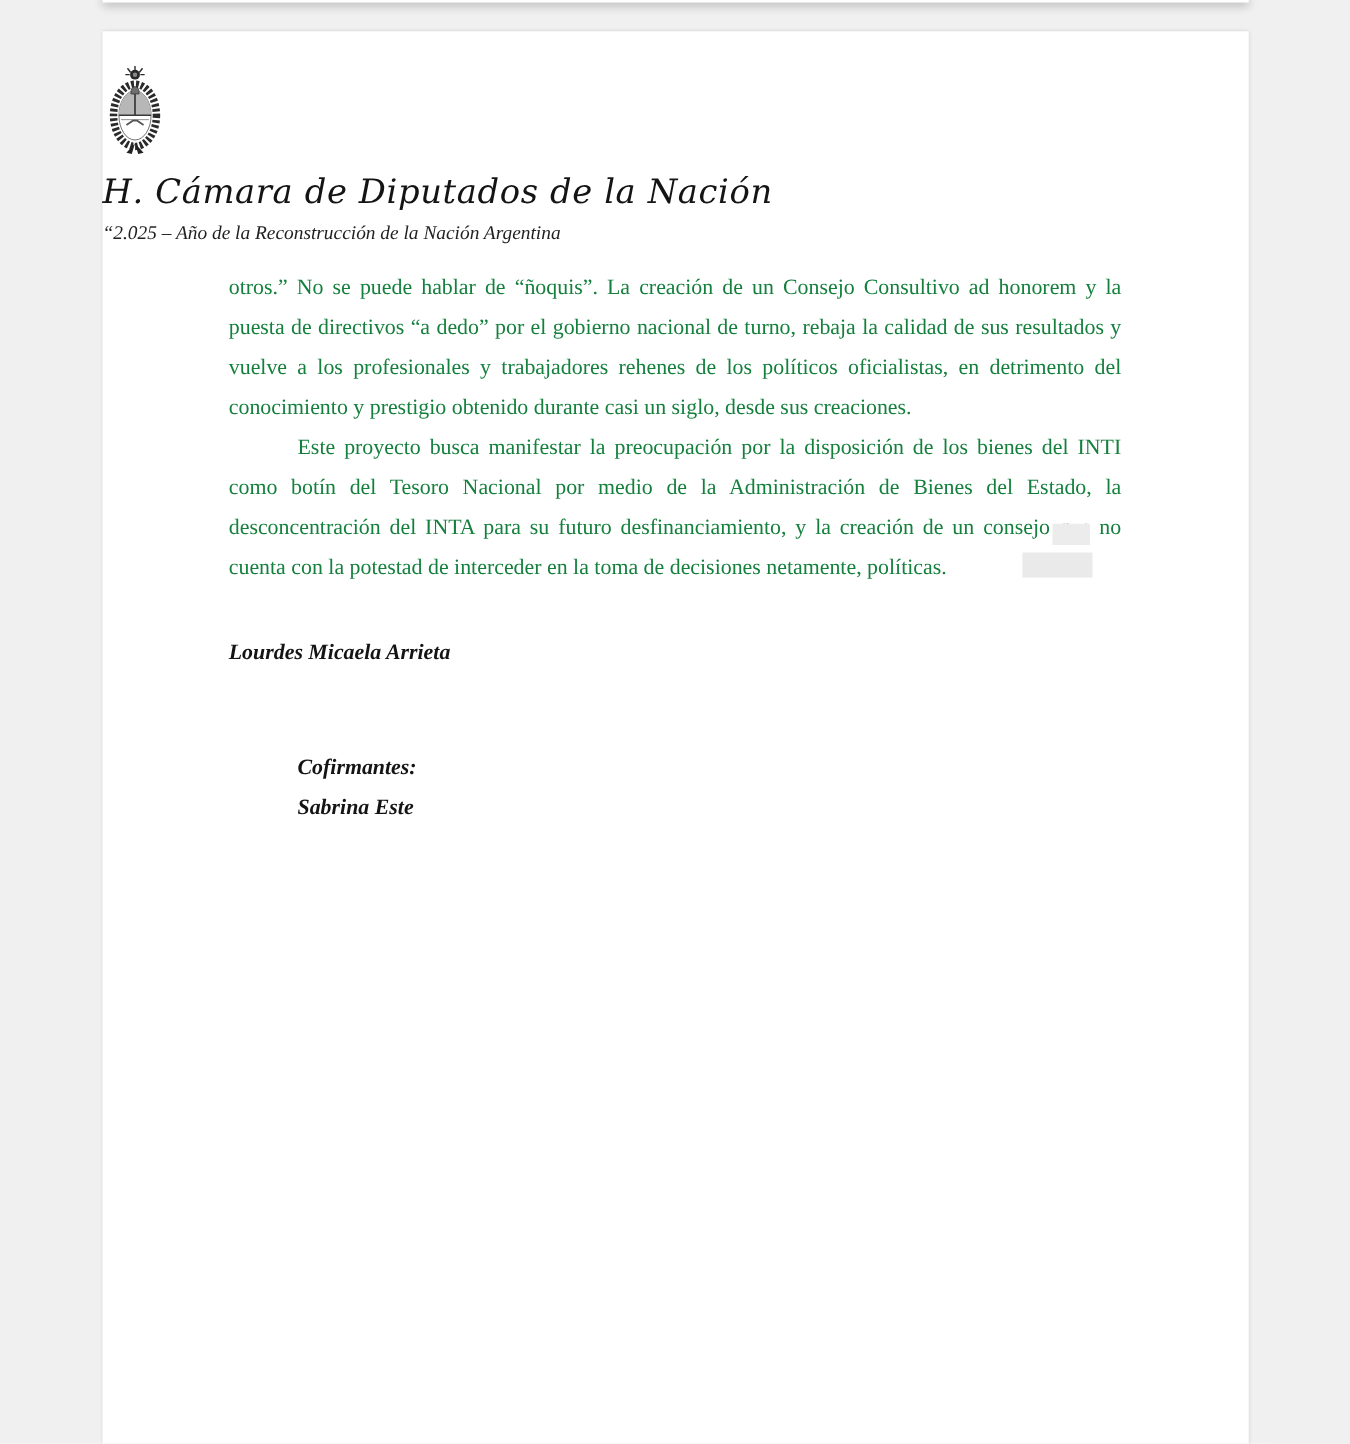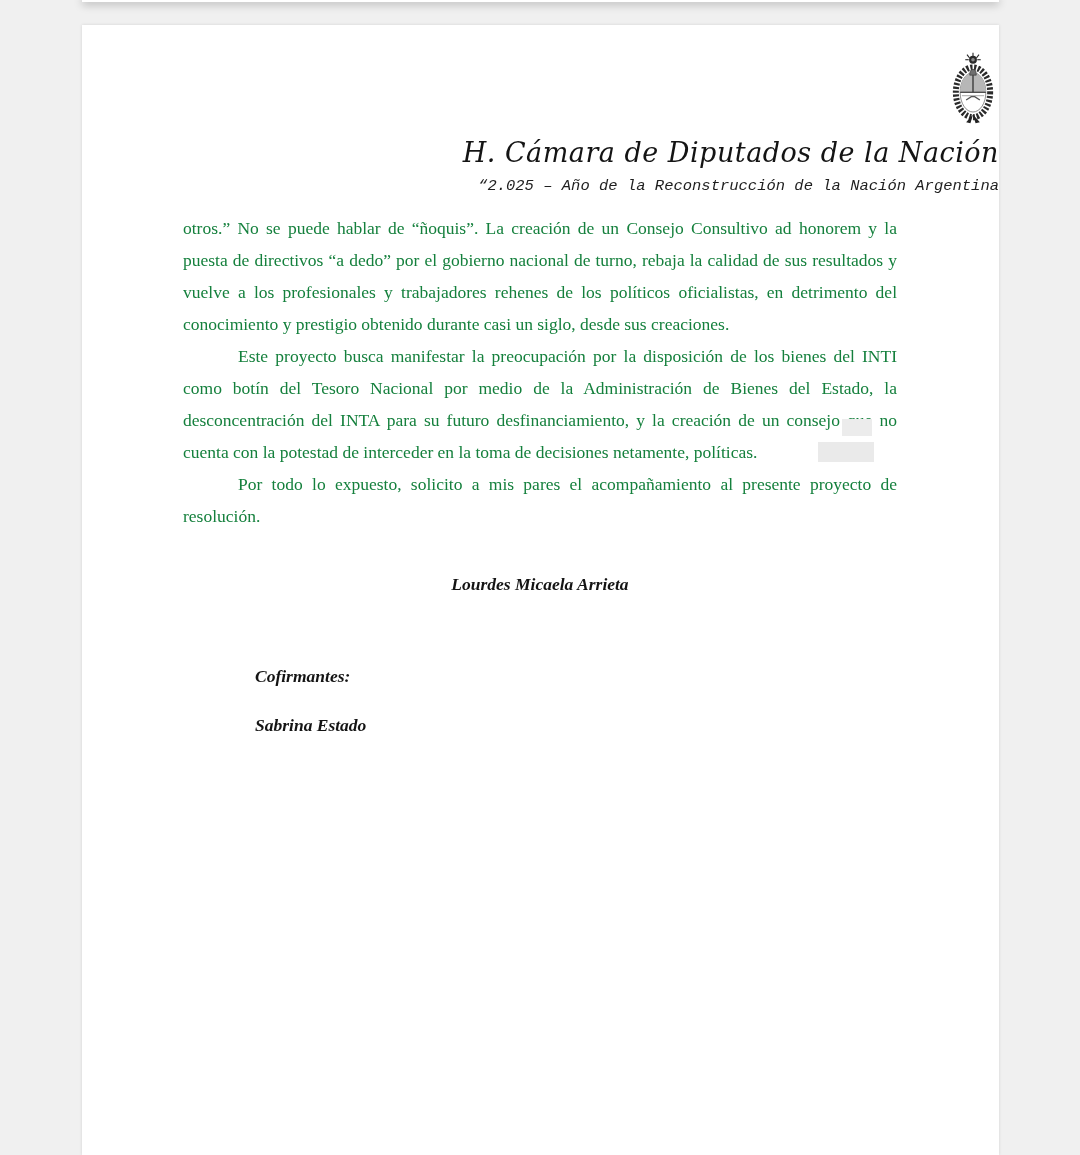--- a/index.html
+++ b/index.html
@@ -22,71 +22,71 @@
   }
 
   .page {
     position: absolute;
     left: 82px; top: 25px;
     width: 917px; height: 1130px;
     background: #ffffff;
     box-shadow: 0 0 3px rgba(0,0,0,0.12);
   }
 
-  .page-header { text-align: right; padding-top: 27px; }
+  .page-header { text-align: left; padding-top: 27px; }
 
   .emblem { width: 52px; height: 72px; display: inline-block; }
 
   .chamber-title {
     margin-top: 9px;
     font-family: "DejaVu Serif", serif;
     font-style: italic;
     font-weight: 500;
     font-size: 27px;
     letter-spacing: 0.5px;
     color: #141414;
   }
 
   .year-motto {
     margin-top: 9px;
-    font-family: Liberation Mono, monospace;
+    font-family: Liberation Serif, serif;
     font-style: italic;
     font-size: 15.5px;
     color: #1f1f1f;
   }
 
   .body-text {
     margin: 17px 102px 0 101px;
     font-size: 17.5px;
     line-height: 32px;
     text-align: justify;
     color: #15803d;
   }
   .body-text p { margin: 0; }
   .body-text p.indent { text-indent: 55px; }
 
   .signature-line {
     margin: 36px 102px 0 101px;
-    text-align: center;
+    text-align: left;
     font-size: 17.5px;
     line-height: 32px;
     font-weight: bold;
     font-style: italic;
     color: #141414;
   }
 
   .cofirmantes {
     margin: 60px 102px 0 156px;
     font-size: 17.5px;
     line-height: 32px;
     font-weight: bold;
     font-style: italic;
     color: #141414;
   }
-  .cofirmantes div { margin: 17px; }
+  .cofirmantes div { margin: 0; }
 
   
   .scan-artifact { position: absolute; pointer-events: none; }
   .artifact-1 { left: 760px; top: 394px; width: 30px; height: 17px; background: #ececec; }
   .artifact-2 { left: 736px; top: 417px; width: 56px; height: 20px; background: #eaeaea; }
 </style>
 </head>
 <body>
 
 <div class="prev-page-edge"></div>
@@ -122,26 +122,25 @@
       <path d="M28,73 L36,82 L31,83 Z" fill="#222222"></path>
     </svg>
 
     <div class="chamber-title">H. Cámara de Diputados de la Nación</div>
     <div class="year-motto">“2.025 – Año de la Reconstrucción de la Nación Argentina</div>
   </div>
 
   <div class="body-text">
     <p>otros.” No se puede hablar de “ñoquis”. La creación de un Consejo Consultivo ad honorem y la puesta de directivos “a dedo” por el gobierno nacional de turno, rebaja la calidad de sus resultados y vuelve a los profesionales y trabajadores rehenes de los políticos oficialistas, en detrimento del conocimiento y prestigio obtenido durante casi un siglo, desde sus creaciones.</p>
     <p class="indent">Este proyecto busca manifestar la preocupación por la disposición de los bienes del INTI como botín del Tesoro Nacional por medio de la Administración de Bienes del Estado, la desconcentración del INTA para su futuro desfinanciamiento, y la creación de un consejo que no cuenta con la potestad de interceder en la toma de decisiones netamente, políticas.</p>
-    <p class="indent">Por todo lo expuesto, solicito a mis pares el acompañamiento al presente proyecto de resolución.</p>
   </div>
 
   <div class="signature-line">Lourdes Micaela Arrieta</div>
 
   <div class="cofirmantes">
     <div>Cofirmantes:</div>
-    <div>Sabrina Estado</div>
+    <div>Sabrina Este</div>
   </div>
 
   <div class="scan-artifact artifact-1"></div>
   <div class="scan-artifact artifact-2"></div>
 
 </div>
 
 </body></html>

